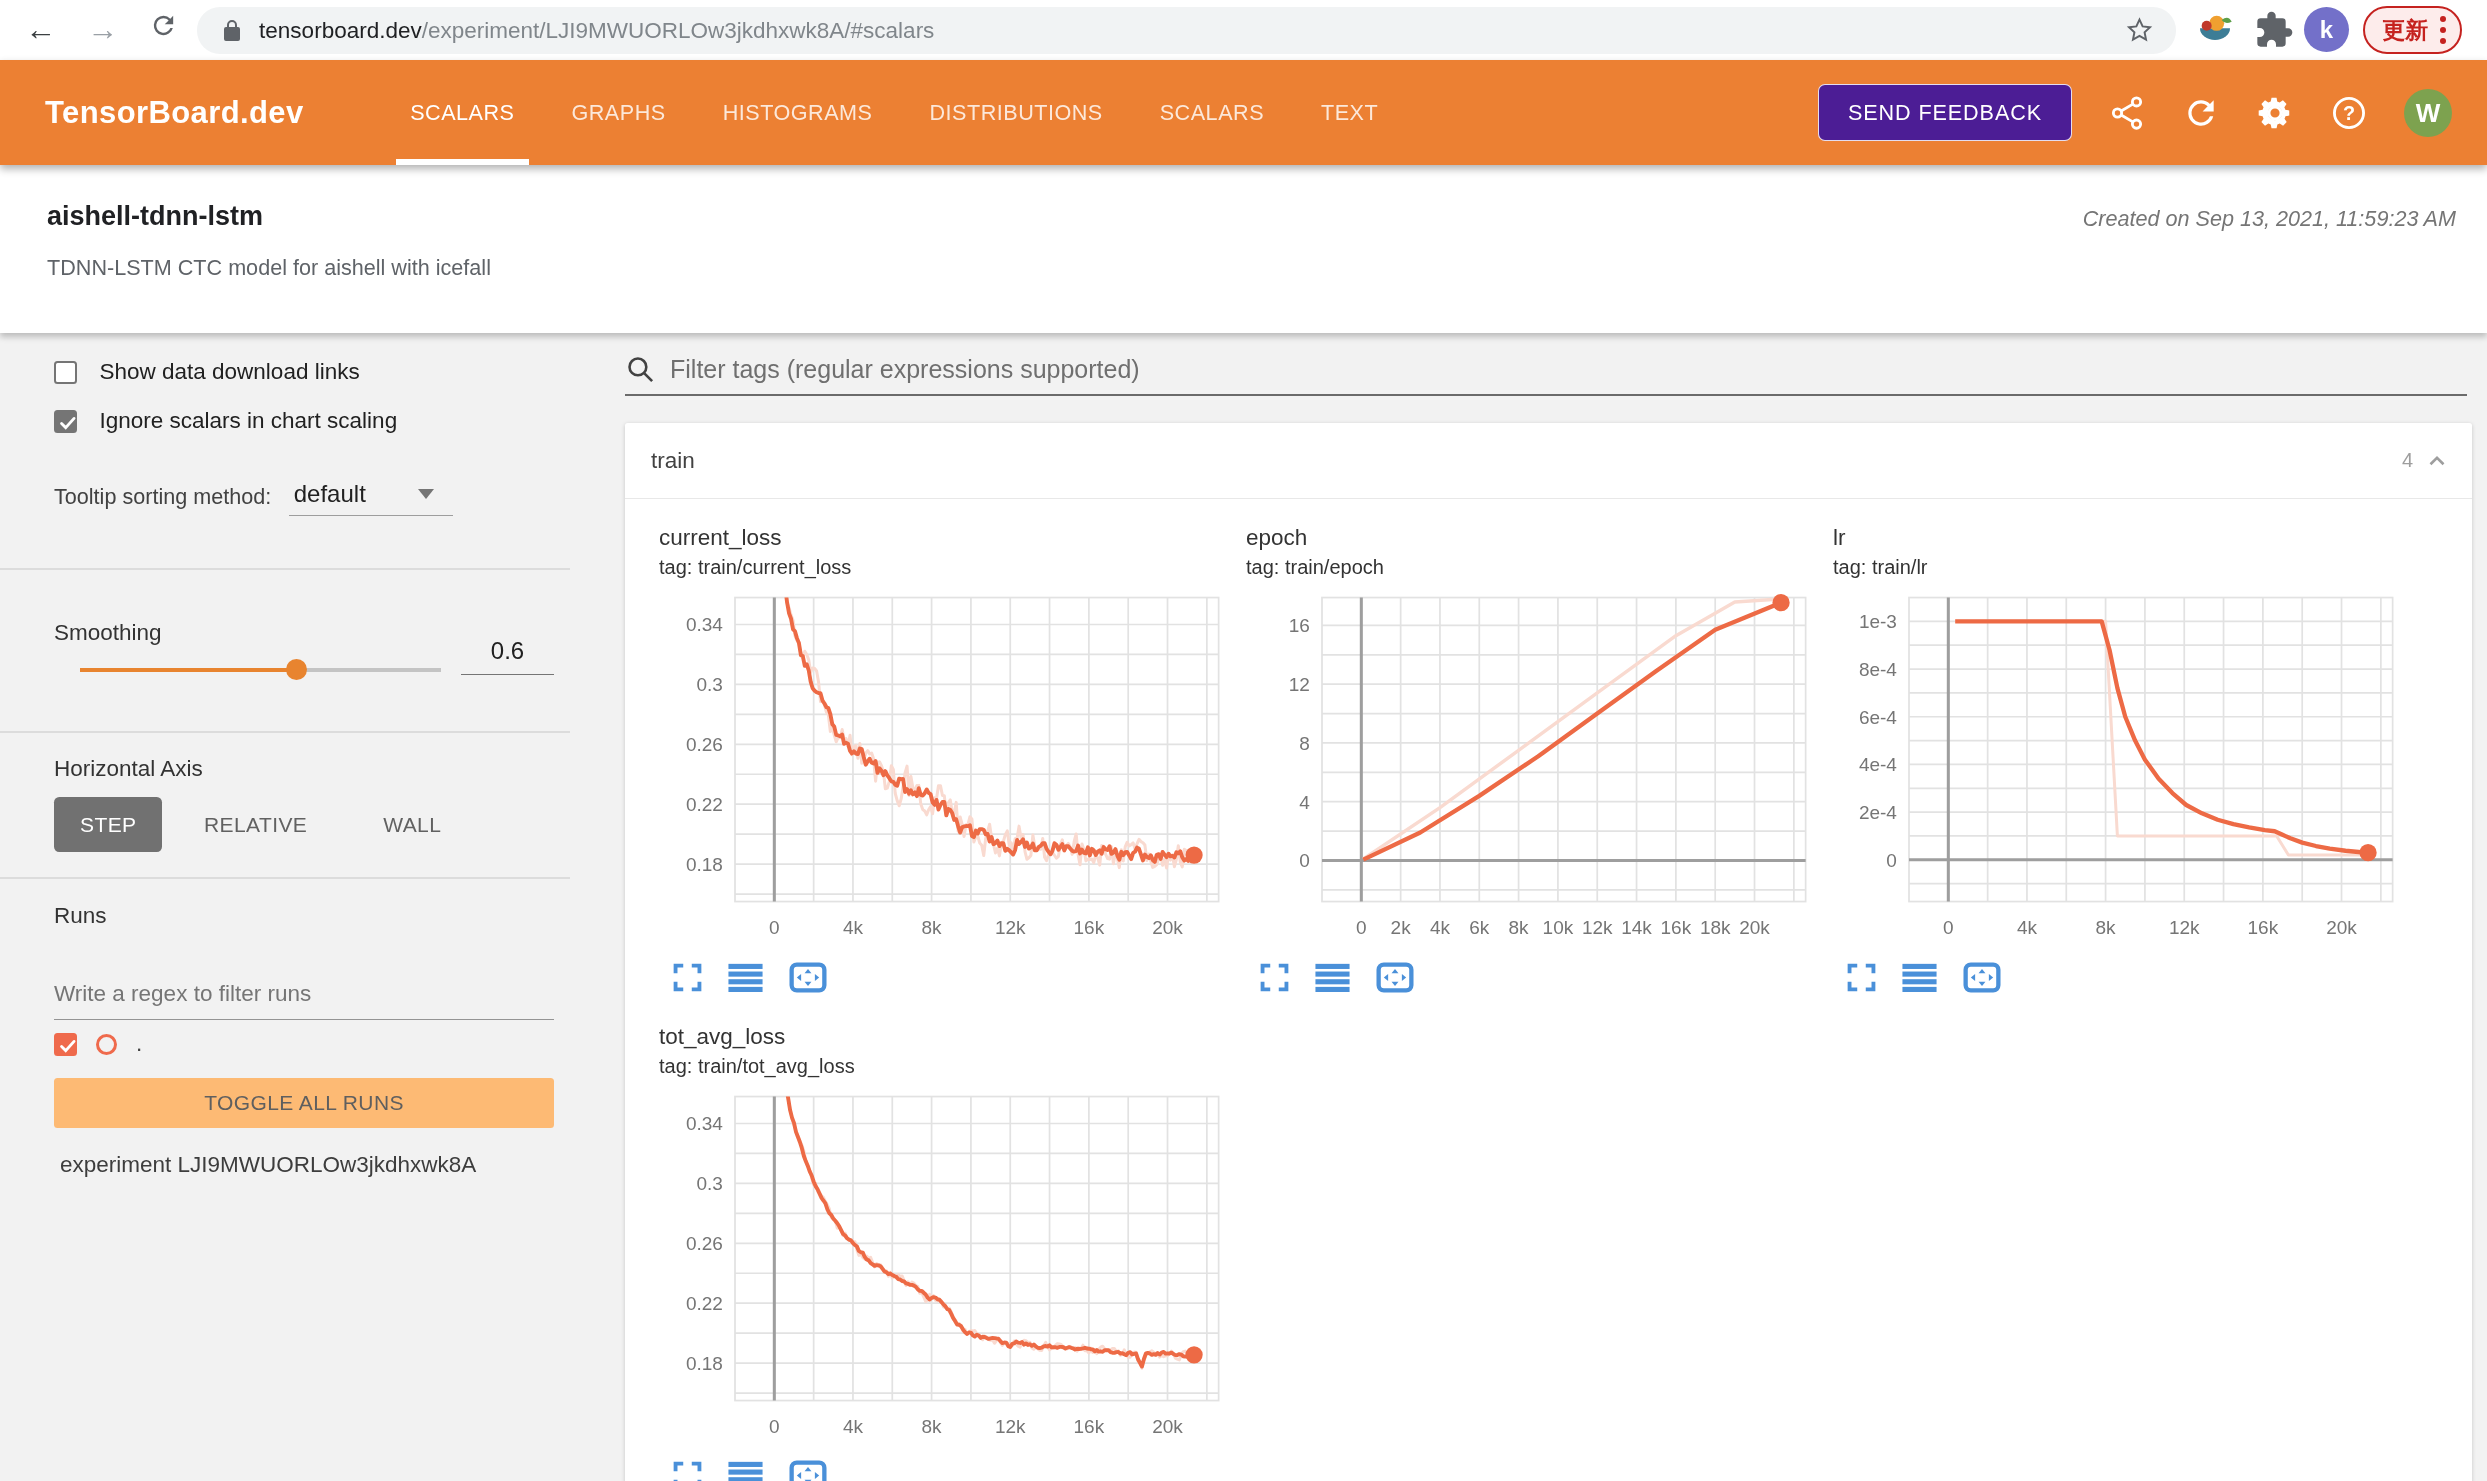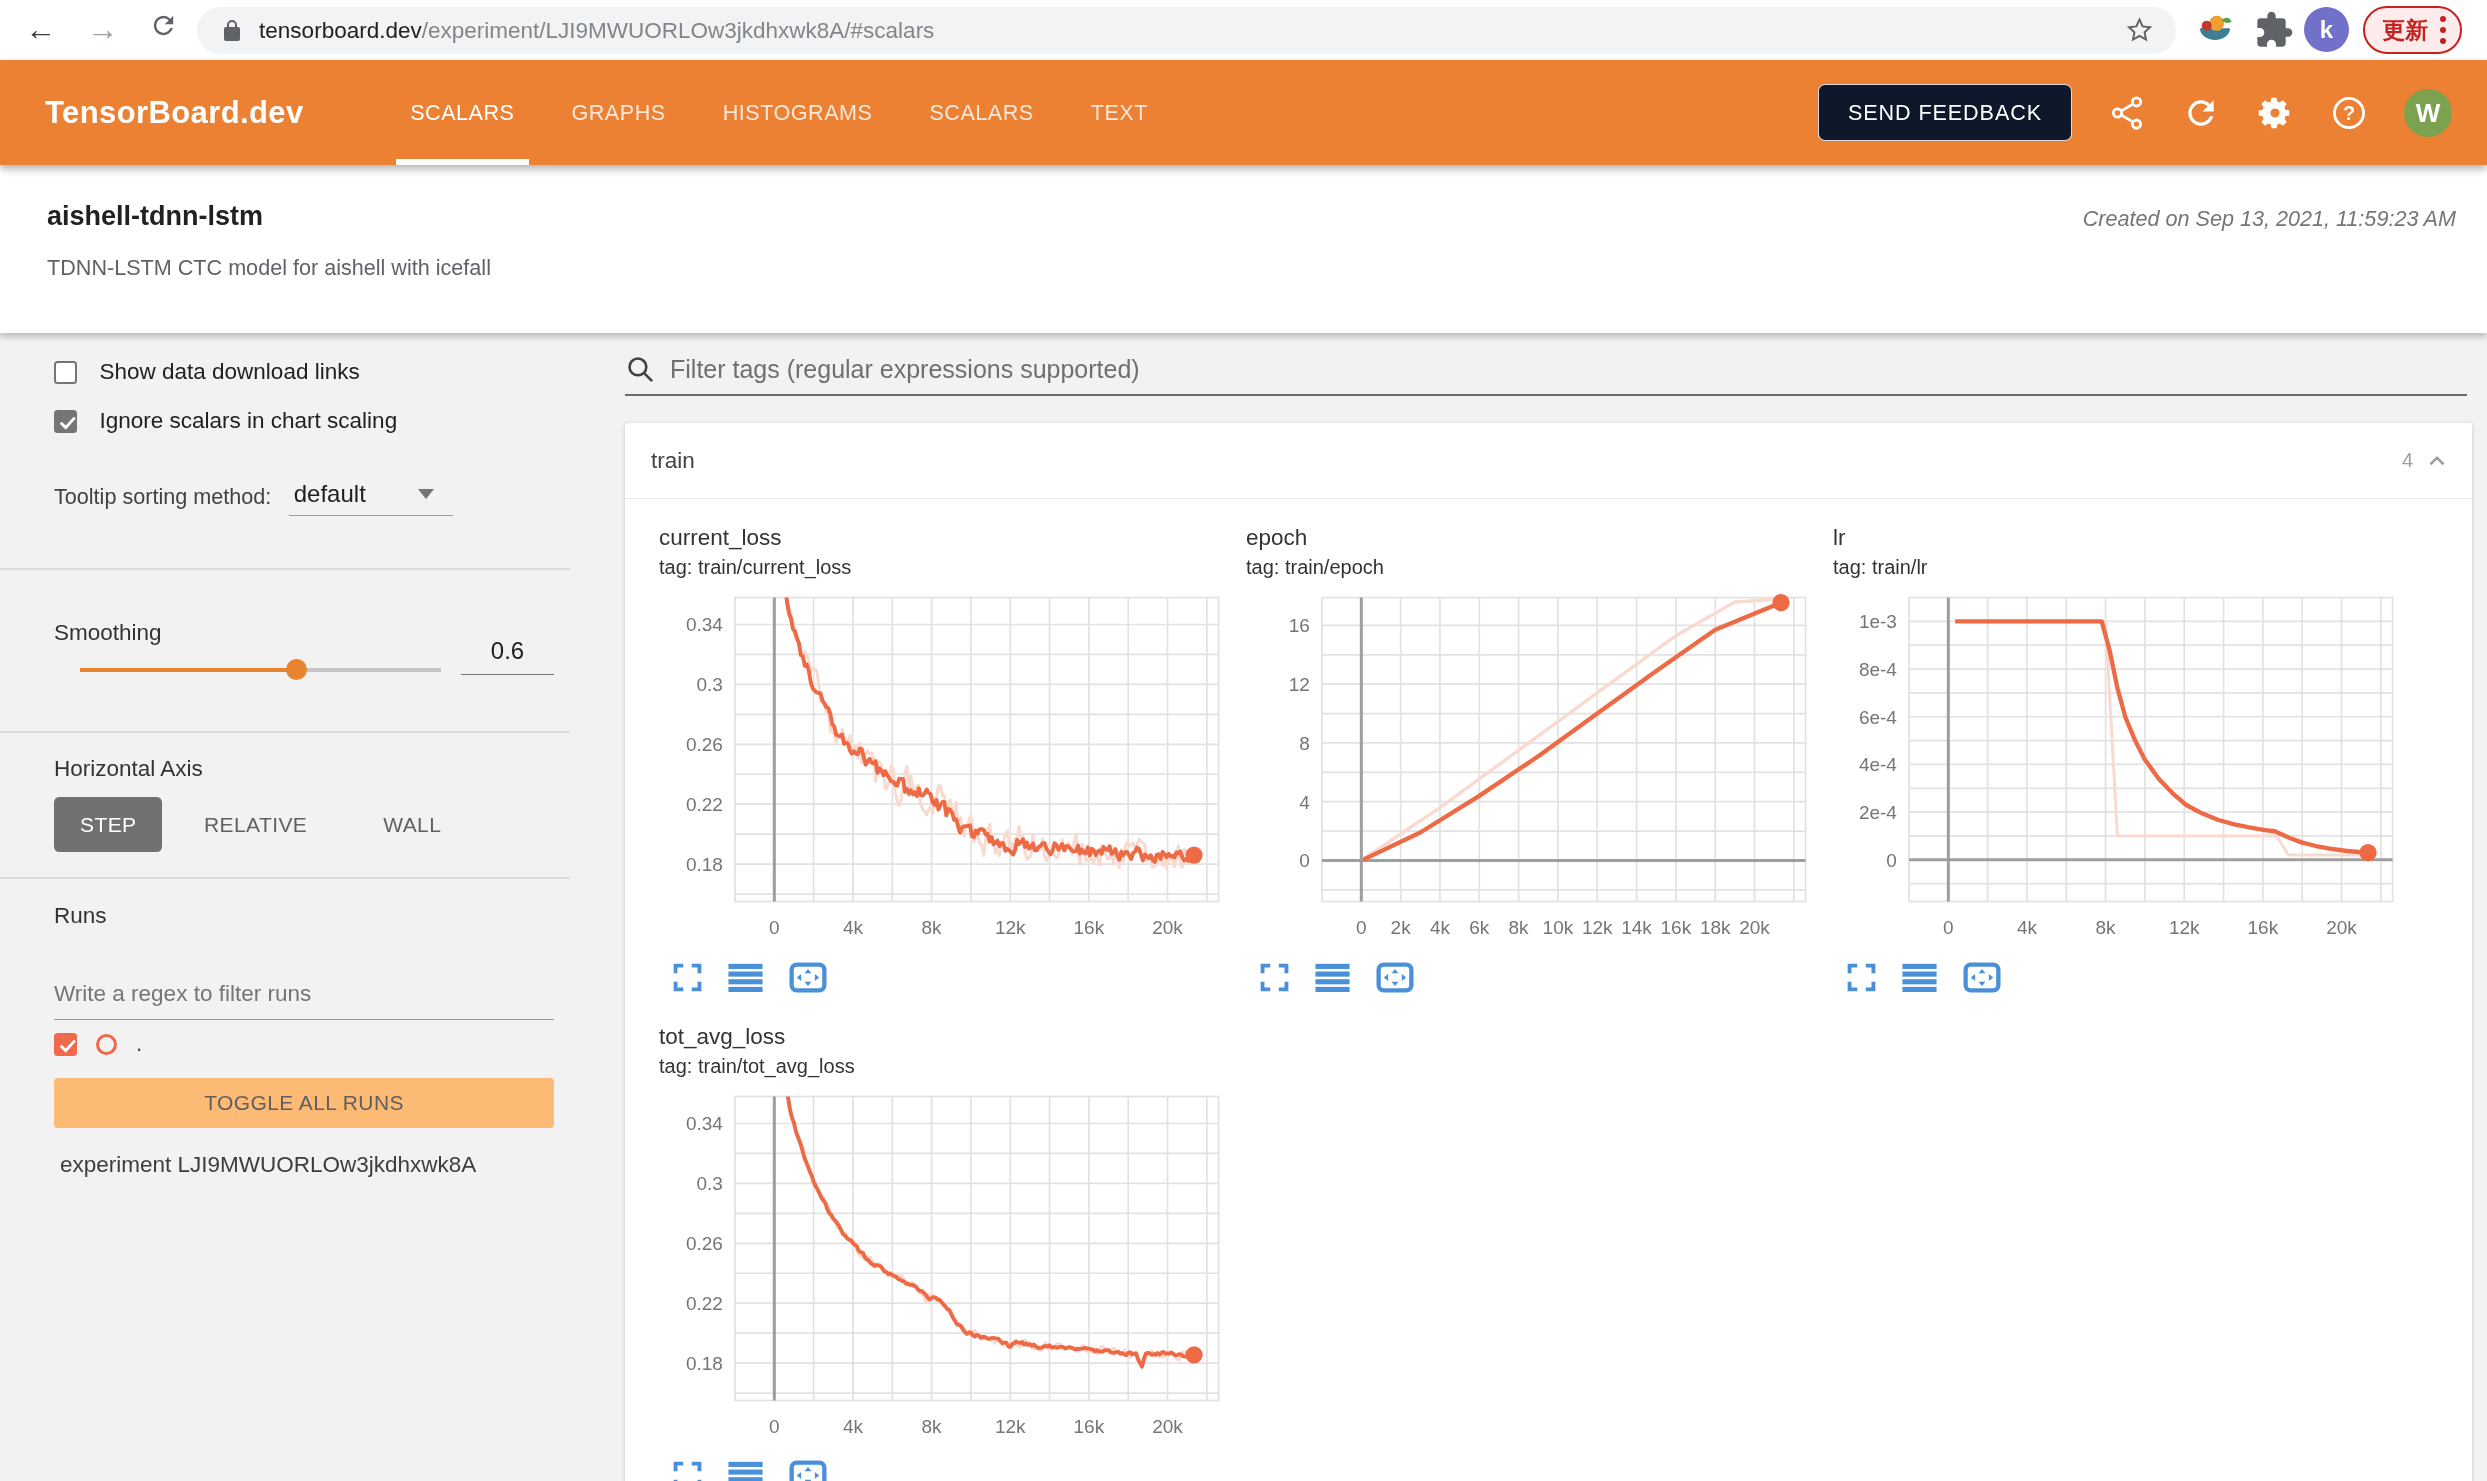--- a/index.html
+++ b/index.html
@@ -29,21 +29,21 @@
   
   .navbar { position:absolute; left:0; top:60px; width:2487px; height:105px; background:#ec8033;
     box-shadow:0 4.3px 7.8px rgba(0,0,0,0.3); display:flex; align-items:center; z-index:5; }
   .brand { color:#fff; font-size:31px; font-weight:bold; margin-left:45px; letter-spacing:0.4px; }
   .tabs { display:flex; margin-left:78px; height:100%; align-items:center; }
   .tab { position:relative; color:rgba(255,255,255,0.82); font-size:21.6px; letter-spacing:0.5px;
     padding:0 28.5px; height:100%; display:flex; align-items:center; cursor:pointer; }
   .tab.active { color:#fff; }
   .tab.active::after { content:""; position:absolute; left:14px; right:14px; bottom:0; height:6px; background:#fff; }
   .nav-right { margin-left:auto; display:flex; align-items:center; margin-right:35px; gap:36px; }
-  .feedback-btn { border:1.7px solid rgba(255,255,255,0.85); background:#0f172a; color:#fff;
+  .feedback-btn { border:1.7px solid rgba(255,255,255,0.85); background:#4c1d95; color:#fff;
     font-size:21.6px; letter-spacing:0.9px; border-radius:7px; padding:14.7px 29px; cursor:pointer;
     font-family:"Liberation Sans",sans-serif; }
   .nav-ico { width:38px; height:38px; cursor:pointer; }
   .avatar-w { width:48px; height:48px; background:#7da24f; font-size:26px; line-height:48px; cursor:pointer; }
 
   
   .exp-header { position:absolute; left:0; top:165px; width:2487px; height:168px; background:#fff;
     box-shadow:0 3.5px 6px rgba(0,0,0,0.22); z-index:4; }
   .exp-title { position:absolute; left:47px; top:36px; font-size:27px; font-weight:bold; color:#202124; }
   .exp-sub { position:absolute; left:47px; top:90px; font-size:21.6px; color:#5f6368; }
@@ -152,20 +152,21 @@
       </div>
   </div>
 </div>
 
 <div class="navbar">
   <div class="brand">TensorBoard.dev</div>
   <div class="tabs">
     <div class="tab active">SCALARS</div>
     <div class="tab">GRAPHS</div>
     <div class="tab">HISTOGRAMS</div>
+    <div class="tab">DISTRIBUTIONS</div>
     <div class="tab">SCALARS</div>
     <div class="tab">TEXT</div>
   </div>
   <div class="nav-right">
     <button class="feedback-btn">SEND FEEDBACK</button>
     <svg class="nav-ico" viewBox="0 0 24 24">
       <g fill="none" stroke="#fff" stroke-width="1.8">
         <circle cx="18" cy="5" r="2.6"></circle>
           <circle cx="6" cy="12" r="2.6"></circle>
           <circle cx="18" cy="19" r="2.6"></circle>

